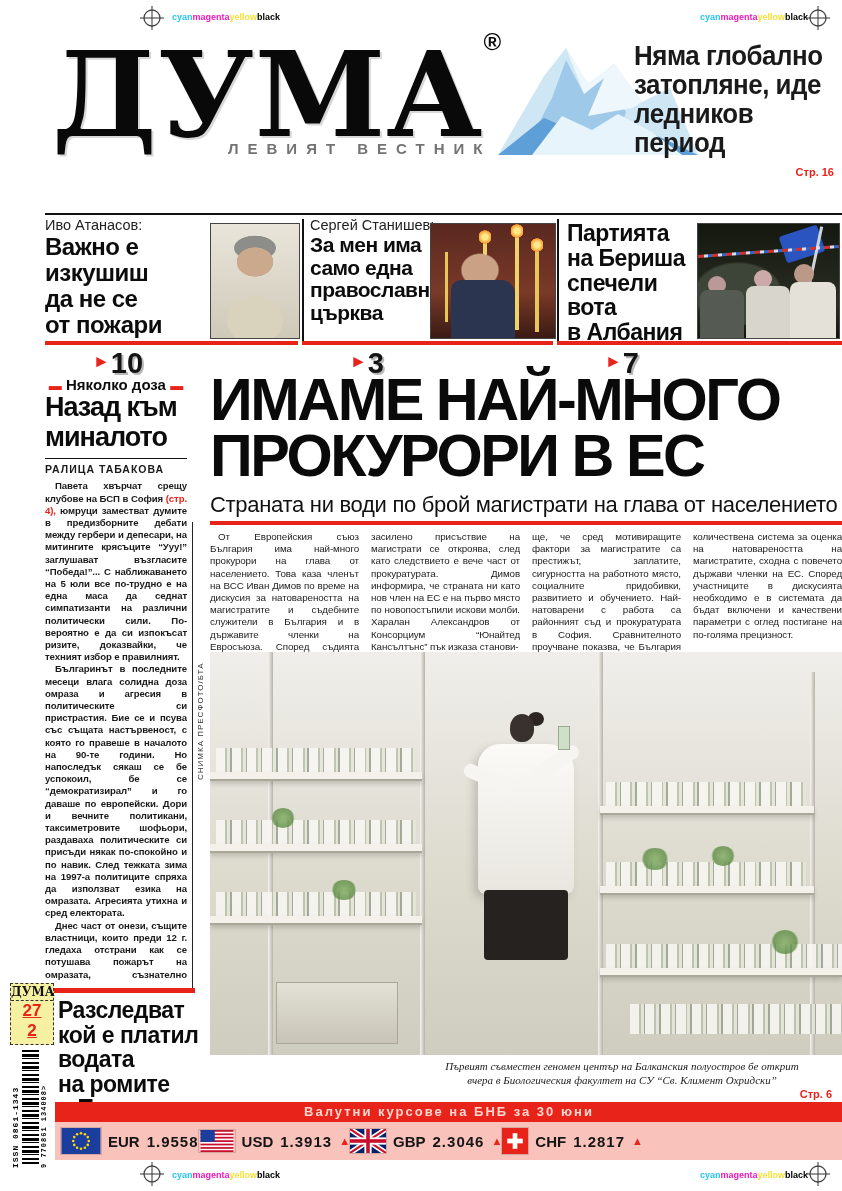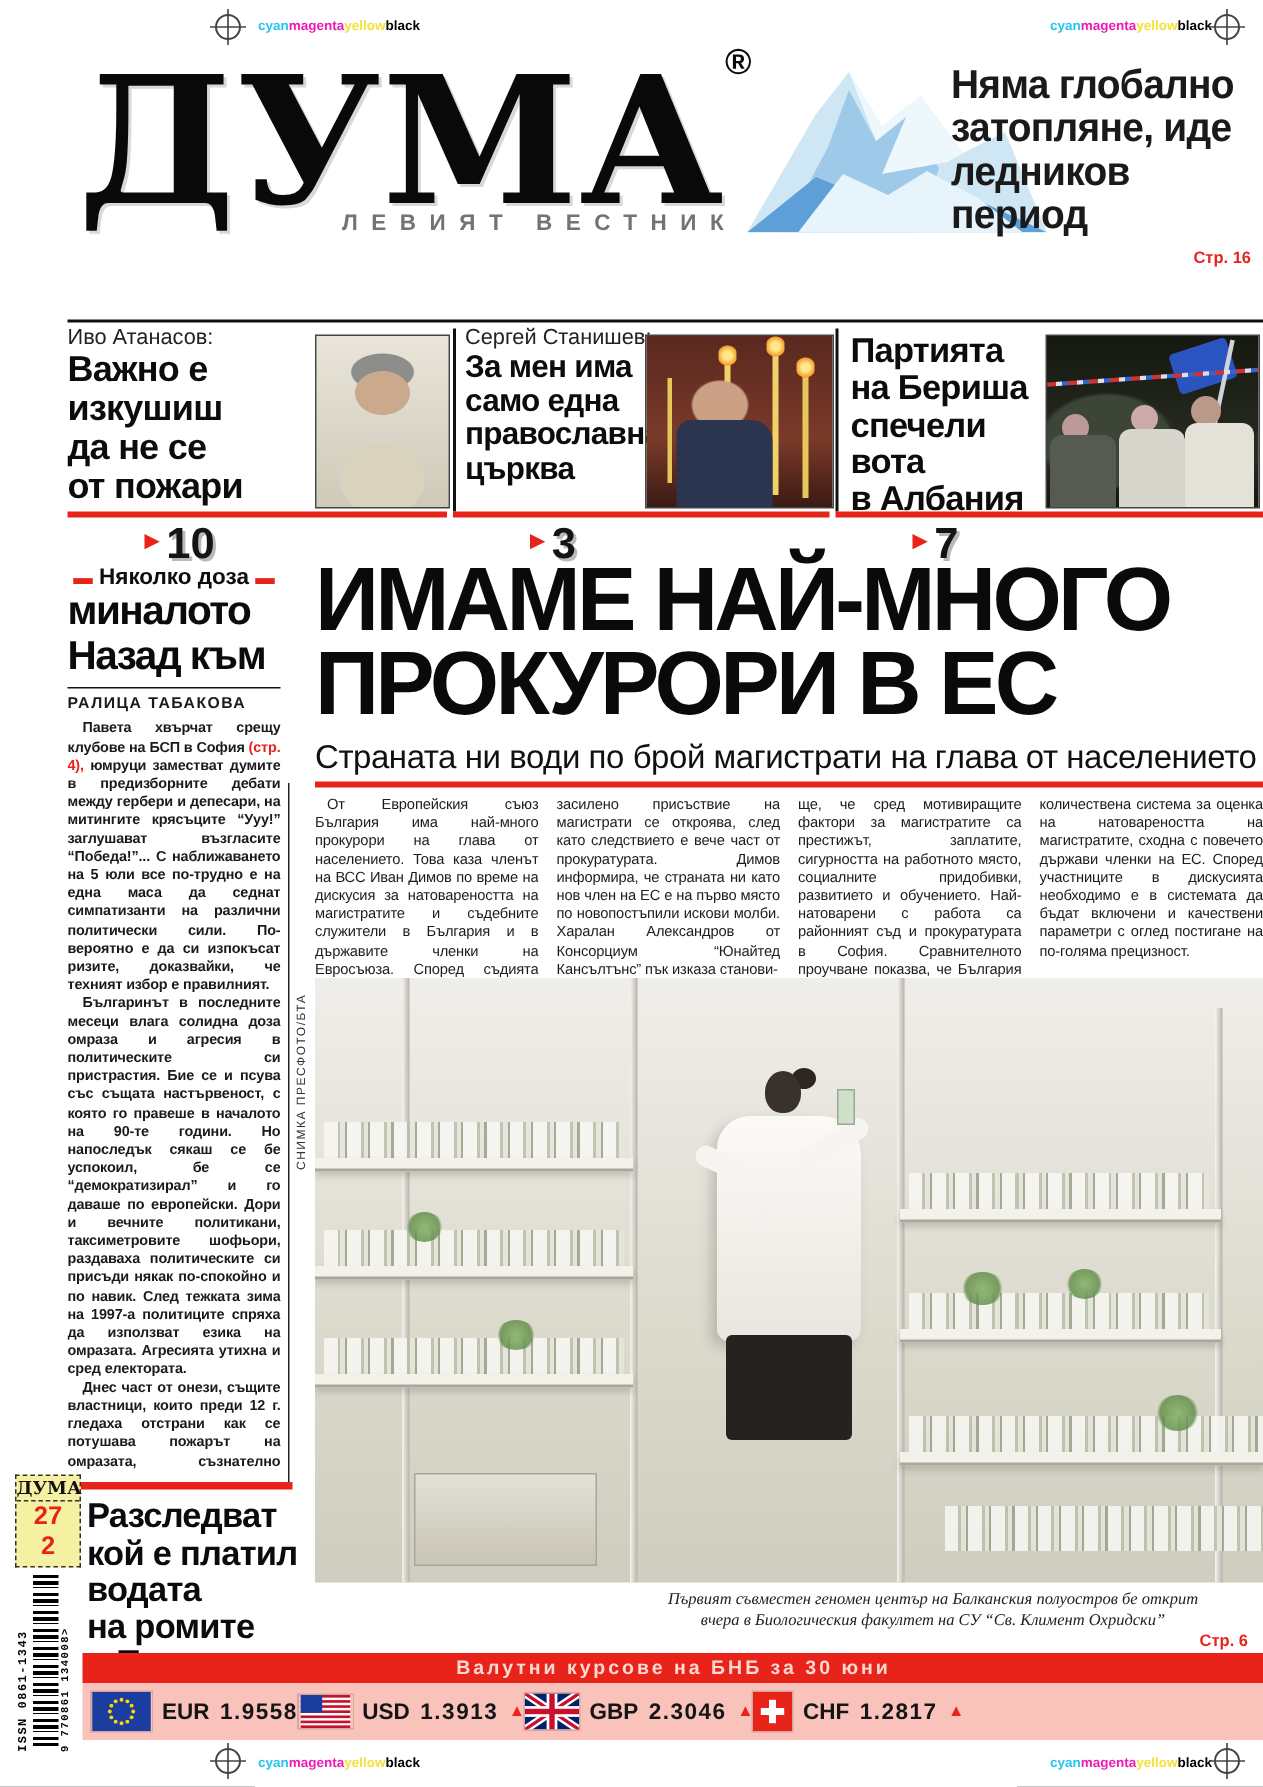--- a/index.html
+++ b/index.html
@@ -75,21 +75,21 @@
   .skirt{position:absolute;width:84px;height:70px;background:#262220;border-radius:4px;}
   .arm{position:absolute;width:54px;height:14px;background:#f6f5f1;border-radius:7px;}
   .greenblob{position:absolute;border-radius:50%;background:radial-gradient(circle,#7fae5e 0%,#5d8b44 60%,transparent 72%);opacity:.8;}
   
   .caption{font-style:italic;font-size:11px;line-height:13.5px;color:#222;text-align:center;
            font-family:"Liberation Serif",serif;}
   
   .lottery{background:#f6f0a2;border:1.5px dashed #333;text-align:center;}
   .lottery .brand{font-family:"DejaVu Serif",serif;font-weight:bold;font-size:12px;color:#111;
                   border-bottom:1px dashed #333;padding:1px 0;}
-  .lottery .num{font-size:17px;font-weight:800;color:#e8231a;line-height:20px;}
+  .lottery .num{font-size:17px;font-weight:800;color:#e8231a;line-height:20px;text-decoration:underline;}
   .barcode-bars{background:repeating-linear-gradient(to bottom,#000 0 2px,#fff 2px 4px,#000 4px 7px,#fff 7px 8px,#000 8px 9px,#fff 9px 12px);}
   .bc-text{writing-mode:vertical-rl;transform:rotate(180deg);font-family:"Liberation Mono",monospace;
            font-size:8px;font-weight:bold;color:#000;letter-spacing:1px;}
   
   .cur-title{background:#e8231a;color:#ffd9cf;font-weight:800;font-size:13px;letter-spacing:2px;
              text-align:center;line-height:20px;}
   .cur-body{background:#f9c3bb;display:flex;align-items:center;justify-content:flex-start;
             padding:0 26px 0 6px;}
   .cur-item{display:flex;align-items:center;gap:7px;font-weight:800;font-size:15px;color:#151515;}
   .cur-item .val{letter-spacing:1px;}
@@ -211,22 +211,22 @@
         <div style="position:absolute;left:92px;top:58px;width:46px;height:56px;background:#e4e1d8;border-radius:8px 8px 0 0;"></div>
       </div>
       <div class="t-rule"></div>
       <div class="t-page"><span class="tri">►</span><span>7</span></div>
     </div>
   </div>
 
   <div class="abs" style="left:45px;top:376px;width:142px;">
     <div class="rubric"><span class="dash">▬</span> <span>Няколко доза</span> <span class="dash">▬</span></div>
     <div class="op-title">
+      <div>Назад към</div>
       <div>миналото</div>
-      <div>Назад към</div>
     </div>
     <div class="byline">РАЛИЦА ТАБАКОВА</div>
     <div class="op-body" style="height:500px;margin-top:5px;">
       <p><span>Павета хвърчат срещу клубове на БСП в София </span><span class="red">(стр. 4),</span><span> юмруци заместват думите в предизборните дебати между гербери и депесари, на митингите крясъците “Ууу!” заглушават възгласите “Победа!”... С наближаването на 5 юли все по-трудно е на една маса да седнат симпатизанти на различни политически сили. По-вероятно е да си изпокъсат ризите, доказвайки, че техният избор е правилният.</span></p>
       <p>Българинът в последните месеци влага солидна доза омраза и агресия в политическите си пристрастия. Бие се и псува със същата настървеност, с която го правеше в началото на 90-те години. Но напоследък сякаш се бе успокоил, бе се “демократизирал” и го даваше по европейски. Дори и вечните политикани, таксиметровите шофьори, раздаваха политическите си присъди някак по-спокойно и по навик. След тежката зима на 1997-а политиците спряха да използват езика на омразата. Агресията утихна и сред електората.</p>
       <p>Днес част от онези, същите властници, които преди 12 г. гледаха отстрани как се потушава пожарът на омразата, съзнателно възраждат реваншисткото говорене и вандалската истерия. И тотално отричат цивилизованите методи за водене на кампания. Може би осъзнават, че без павета и пожари не им е писано да взимат властта.</p>
     </div>
   </div>
 
   <div class="abs op-rule" style="left:45px;top:988px;width:150px;"></div>

